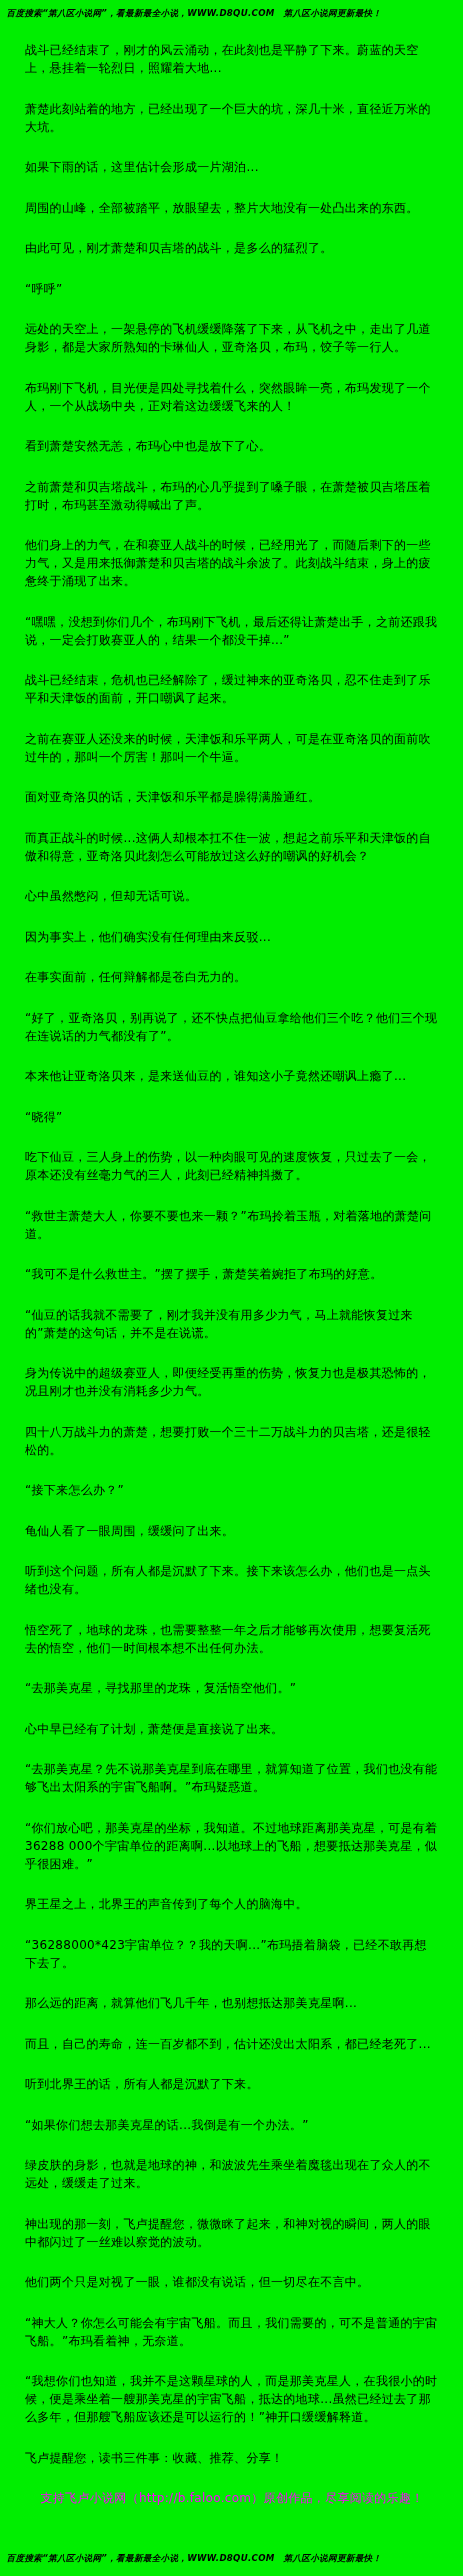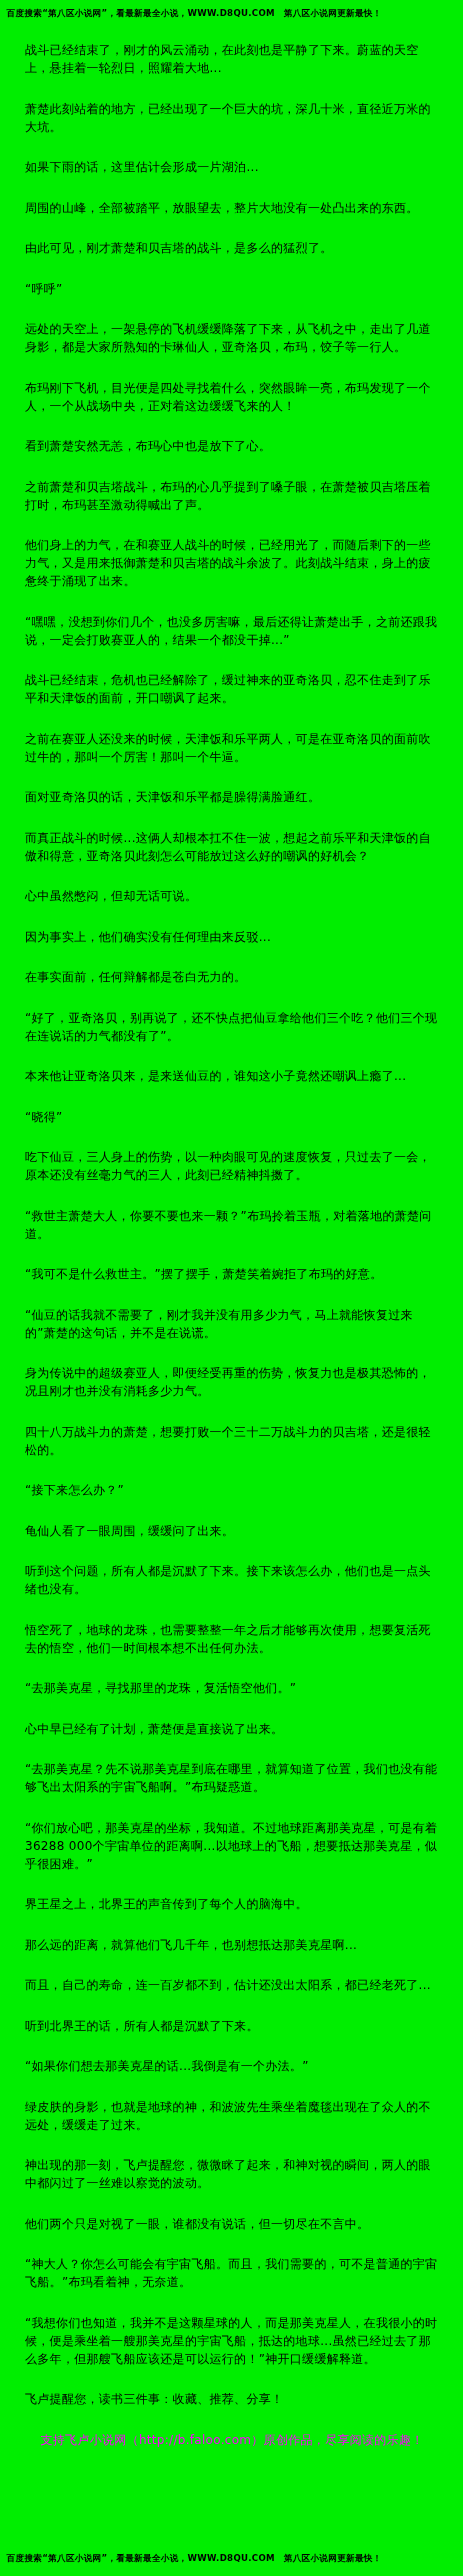--- a/index.html
+++ b/index.html
@@ -20,20 +20,21 @@
     display: flex;
     flex-direction: column;
     padding: 6.6px 0 9.3px 0;
   }
   .site-line {
     font-size: 8.6px;
     font-weight: bold;
     padding: 1.3px 6.6px;
     letter-spacing: 0.3px;
     white-space: nowrap;
+    font-style: italic;
   }
   .site-line.top { margin-bottom: 20px; }
   .site-line.bottom { margin-top: 5.3px; }
   .content {
     flex: 1 1 auto;
     padding: 0 25px;
     font-size: 12px;
   }
   .para {
     margin: 0 0 22.5px 0;
@@ -59,21 +60,21 @@
         <p class="para">萧楚此刻站着的地方，已经出现了一个巨大的坑，深几十米，直径近万米的大坑。</p>
         <p class="para">如果下雨的话，这里估计会形成一片湖泊...</p>
         <p class="para">周围的山峰，全部被踏平，放眼望去，整片大地没有一处凸出来的东西。</p>
         <p class="para">由此可见，刚才萧楚和贝吉塔的战斗，是多么的猛烈了。</p>
         <p class="para">“呼呼”</p>
         <p class="para">远处的天空上，一架悬停的飞机缓缓降落了下来，从飞机之中，走出了几道身影，都是大家所熟知的卡琳仙人，亚奇洛贝，布玛，饺子等一行人。</p>
         <p class="para">布玛刚下飞机，目光便是四处寻找着什么，突然眼眸一亮，布玛发现了一个人，一个从战场中央，正对着这边缓缓飞来的人！</p>
         <p class="para">看到萧楚安然无恙，布玛心中也是放下了心。</p>
         <p class="para">之前萧楚和贝吉塔战斗，布玛的心几乎提到了嗓子眼，在萧楚被贝吉塔压着打时，布玛甚至激动得喊出了声。</p>
         <p class="para">他们身上的力气，在和赛亚人战斗的时候，已经用光了，而随后剩下的一些力气，又是用来抵御萧楚和贝吉塔的战斗余波了。此刻战斗结束，身上的疲惫终于涌现了出来。</p>
-        <p class="para">“嘿嘿，没想到你们几个，也没多厉害嘛，最后还得让萧楚出手，之前还跟我说，一定会打败赛亚人的，结果一个都没干掉...”</p>
+        <p class="para">“嘿嘿，没想到你们几个，布玛刚下飞机，最后还得让萧楚出手，之前还跟我说，一定会打败赛亚人的，结果一个都没干掉...”</p>
         <p class="para">战斗已经结束，危机也已经解除了，缓过神来的亚奇洛贝，忍不住走到了乐平和天津饭的面前，开口嘲讽了起来。</p>
         <p class="para">之前在赛亚人还没来的时候，天津饭和乐平两人，可是在亚奇洛贝的面前吹过牛的，那叫一个厉害！那叫一个牛逼。</p>
         <p class="para">面对亚奇洛贝的话，天津饭和乐平都是臊得满脸通红。</p>
         <p class="para">而真正战斗的时候...这俩人却根本扛不住一波，想起之前乐平和天津饭的自傲和得意，亚奇洛贝此刻怎么可能放过这么好的嘲讽的好机会？</p>
         <p class="para">心中虽然憋闷，但却无话可说。</p>
         <p class="para">因为事实上，他们确实没有任何理由来反驳...</p>
         <p class="para">在事实面前，任何辩解都是苍白无力的。</p>
         <p class="para">“好了，亚奇洛贝，别再说了，还不快点把仙豆拿给他们三个吃？他们三个现在连说话的力气都没有了”。</p>
         <p class="para">本来他让亚奇洛贝来，是来送仙豆的，谁知这小子竟然还嘲讽上瘾了...</p>
         <p class="para">“晓得”</p>
@@ -85,20 +86,21 @@
         <p class="para">四十八万战斗力的萧楚，想要打败一个三十二万战斗力的贝吉塔，还是很轻松的。</p>
         <p class="para">“接下来怎么办？”</p>
         <p class="para">龟仙人看了一眼周围，缓缓问了出来。</p>
         <p class="para">听到这个问题，所有人都是沉默了下来。接下来该怎么办，他们也是一点头绪也没有。</p>
         <p class="para">悟空死了，地球的龙珠，也需要整整一年之后才能够再次使用，想要复活死去的悟空，他们一时间根本想不出任何办法。</p>
         <p class="para">“去那美克星，寻找那里的龙珠，复活悟空他们。”</p>
         <p class="para">心中早已经有了计划，萧楚便是直接说了出来。</p>
         <p class="para">“去那美克星？先不说那美克星到底在哪里，就算知道了位置，我们也没有能够飞出太阳系的宇宙飞船啊。”布玛疑惑道。</p>
         <p class="para">“你们放心吧，那美克星的坐标，我知道。不过地球距离那美克星，可是有着36288 000个宇宙单位的距离啊...以地球上的飞船，想要抵达那美克星，似乎很困难。”</p>
         <p class="para">界王星之上，北界王的声音传到了每个人的脑海中。</p>
+        <p class="para">“36288000*423宇宙单位？？我的天啊...”布玛捂着脑袋，已经不敢再想下去了。</p>
         <p class="para">那么远的距离，就算他们飞几千年，也别想抵达那美克星啊...</p>
         <p class="para">而且，自己的寿命，连一百岁都不到，估计还没出太阳系，都已经老死了...</p>
         <p class="para">听到北界王的话，所有人都是沉默了下来。</p>
         <p class="para">“如果你们想去那美克星的话...我倒是有一个办法。”</p>
         <p class="para">绿皮肤的身影，也就是地球的神，和波波先生乘坐着魔毯出现在了众人的不远处，缓缓走了过来。</p>
         <p class="para">神出现的那一刻，飞卢提醒您，微微眯了起来，和神对视的瞬间，两人的眼中都闪过了一丝难以察觉的波动。</p>
         <p class="para">他们两个只是对视了一眼，谁都没有说话，但一切尽在不言中。</p>
         <p class="para">“神大人？你怎么可能会有宇宙飞船。而且，我们需要的，可不是普通的宇宙飞船。”布玛看着神，无奈道。</p>
         <p class="para">“我想你们也知道，我并不是这颗星球的人，而是那美克星人，在我很小的时候，便是乘坐着一艘那美克星的宇宙飞船，抵达的地球...虽然已经过去了那么多年，但那艘飞船应该还是可以运行的！”神开口缓缓解释道。</p>
       </div>

